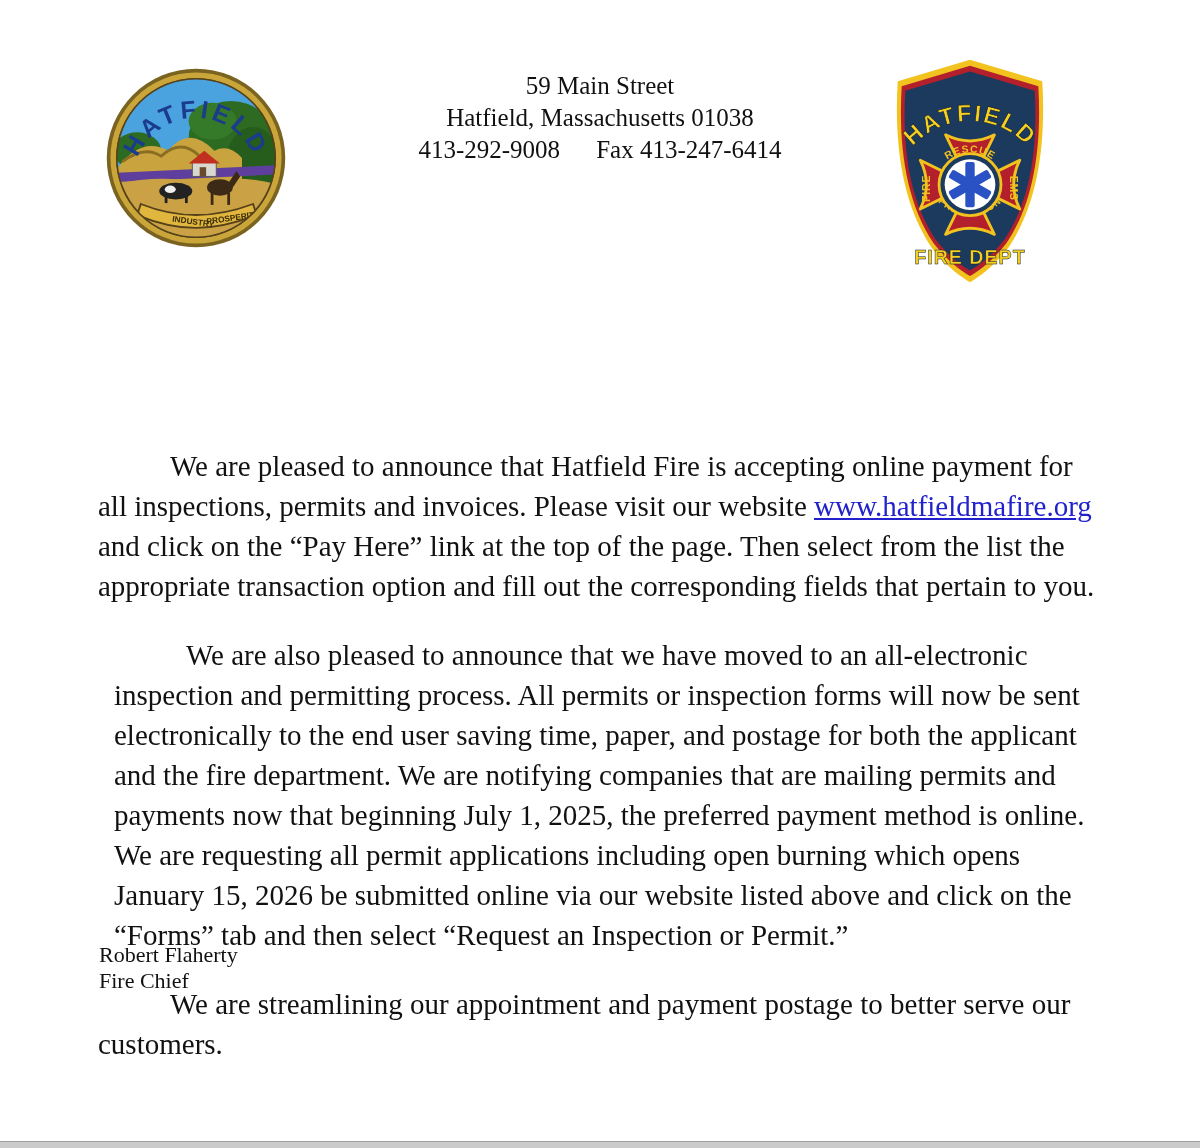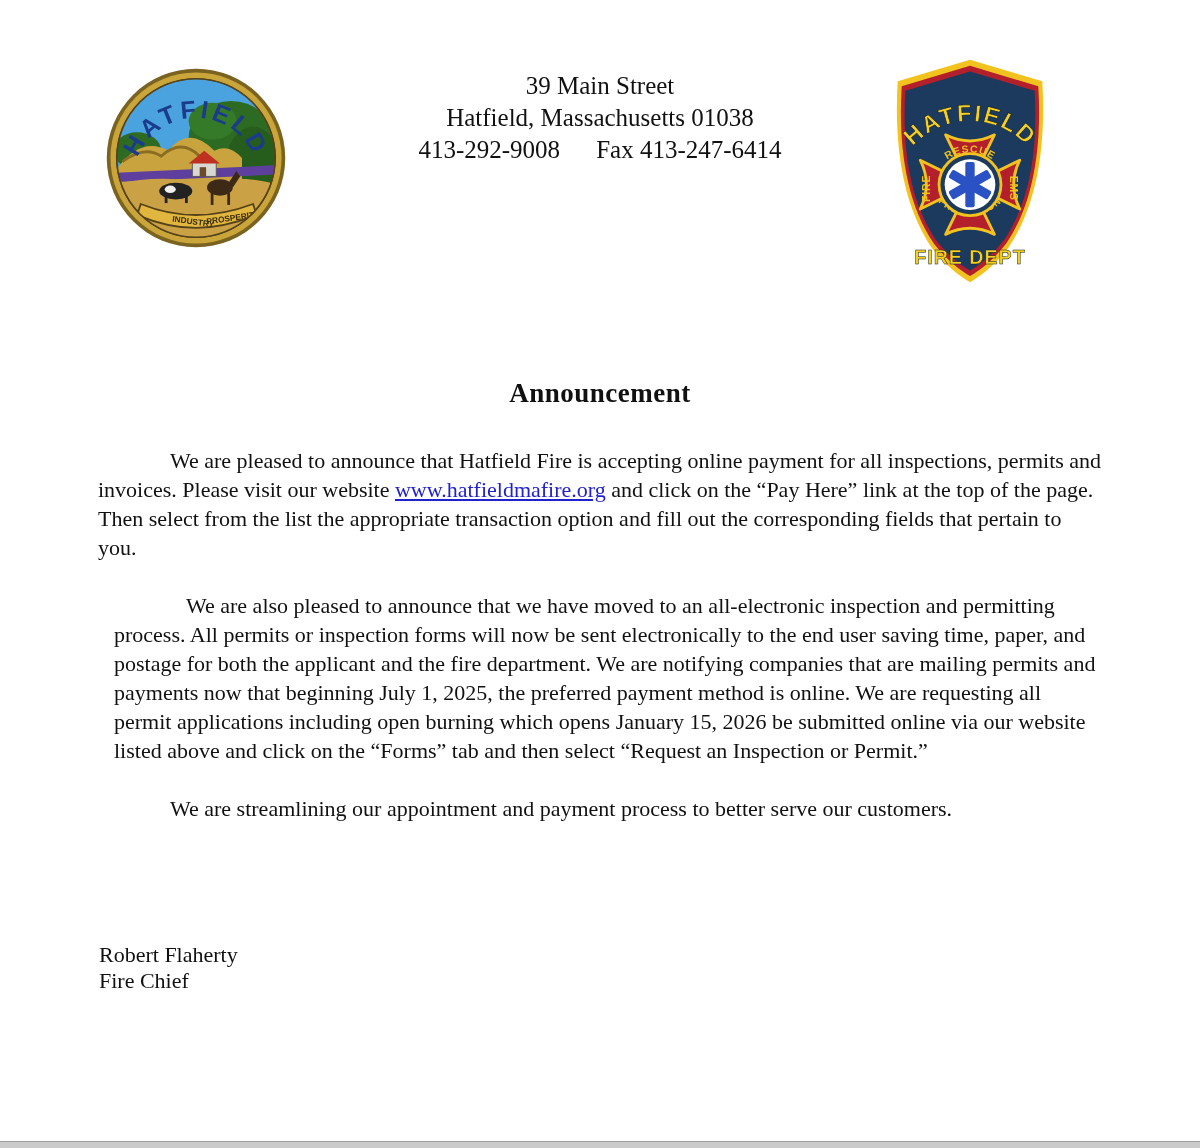--- a/index.html
+++ b/index.html
@@ -51,22 +51,22 @@
     font-size: 27px;
     font-weight: bold;
     letter-spacing: 0.5px;
   }
 
   
   .body-text {
     position: absolute;
     left: 98px; top: 446px;
     width: 1005px;
-    font-size: 22px;
-    line-height: 29px;
+    font-size: 29px;
+    line-height: 40px;
   }
   .body-text p {
     margin: 0 0 29px 0;
     text-indent: 72px;
     text-align: left;
   }
   .body-text p.para-2 { margin-bottom: 29px; margin-left: 16px; }
   a.site-link {
     color: #2222cc;
     text-decoration: underline;
@@ -143,21 +143,21 @@
         <text x="112" y="172" font-size="9" font-weight="bold" fill="#3a2c05" transform="rotate(-8 112 172)">PROSPERITY</text>
       </g>
       <text font-size="27" font-weight="bold" fill="#1b3c8c" letter-spacing="4">
         <textPath href="#sealArc" startOffset="50%" text-anchor="middle">HATFIELD</textPath>
       </text>
       <circle cx="100" cy="100" r="86" fill="none" stroke="#55411a" stroke-width="1.5"></circle>
     </svg>
   </div>
 
   <div class="letterhead">
-    <div class="addr-line">39 Main Street</div>
+    <div class="addr-line">59 Main Street</div>
     <div class="addr-line">Hatfield, Massachusetts 01038</div>
     <div class="addr-line phone-line">
       <span>413-292-9008</span><span class="fax-part">Fax 413-247-6414</span>
     </div>
   </div>
 
   <div class="badge-wrap">
     <svg viewBox="0 0 200 245" width="188" height="230">
       <defs>
         <path id="shieldPath" d="M 100,4 L 177,27 C 181,95 172,158 141,204 C 126,223 112,234 100,241 C 88,234 74,223 59,204 C 28,158 19,95 23,27 Z"></path>
@@ -194,26 +194,25 @@
       <g fill="#2a52c4">
         <rect x="95" y="113" width="10" height="48" rx="2"></rect>
         <rect x="95" y="113" width="10" height="48" rx="2" transform="rotate(60 100 137)"></rect>
         <rect x="95" y="113" width="10" height="48" rx="2" transform="rotate(120 100 137)"></rect>
       </g>
 
       <text x="100" y="222" font-size="21" font-weight="bold" fill="#f5d020" stroke="#0a1a30" stroke-width="0.5" text-anchor="middle" letter-spacing="1">FIRE DEPT</text>
     </svg>
   </div>
 
-  <div class="doc-title">Announcement</div>
 
   <div class="body-text">
     <p class="para-1"><span>We are pleased to announce that Hatfield Fire is accepting online payment for all inspections, permits and invoices. Please visit our website </span><a class="site-link">www.hatfieldmafire.org</a><span> and click on the “Pay Here” link at the top of the page. Then select from the list the appropriate transaction option and fill out the corresponding fields that pertain to you.</span></p>
     <p class="para-2">We are also pleased to announce that we have moved to an all-electronic inspection and permitting process. All permits or inspection forms will now be sent electronically to the end user saving time, paper, and postage for both the applicant and the fire department. We are notifying companies that are mailing permits and payments now that beginning July 1, 2025, the preferred payment method is online. We are requesting all permit applications including open burning which opens January 15, 2026 be submitted online via our website listed above and click on the “Forms” tab and then select “Request an Inspection or Permit.”</p>
-    <p class="para-3">We are streamlining our appointment and payment process to better serve our customers.</p>
+    <p class="para-3">We are streamlining our appointment and payment postage to better serve our customers.</p>
   </div>
 
   <div class="signature">
     <div class="sig-name">Robert Flaherty</div>
     <div class="sig-title">Fire Chief</div>
   </div>
 
   <div class="bottom-strip"></div>
 </div>
 

